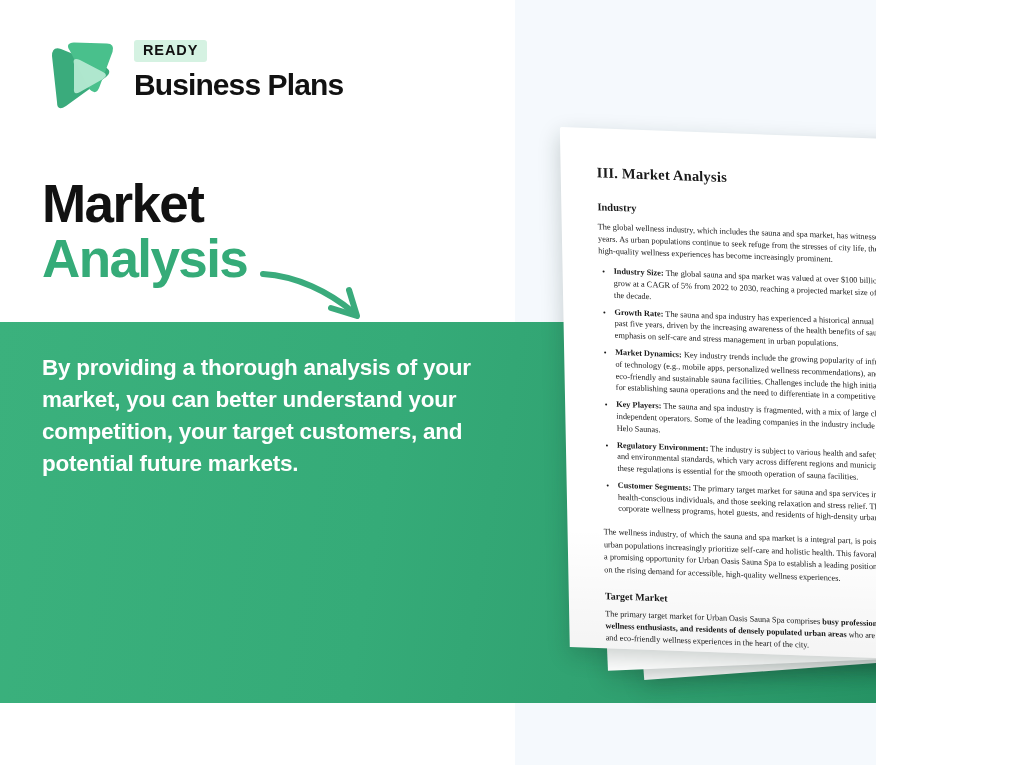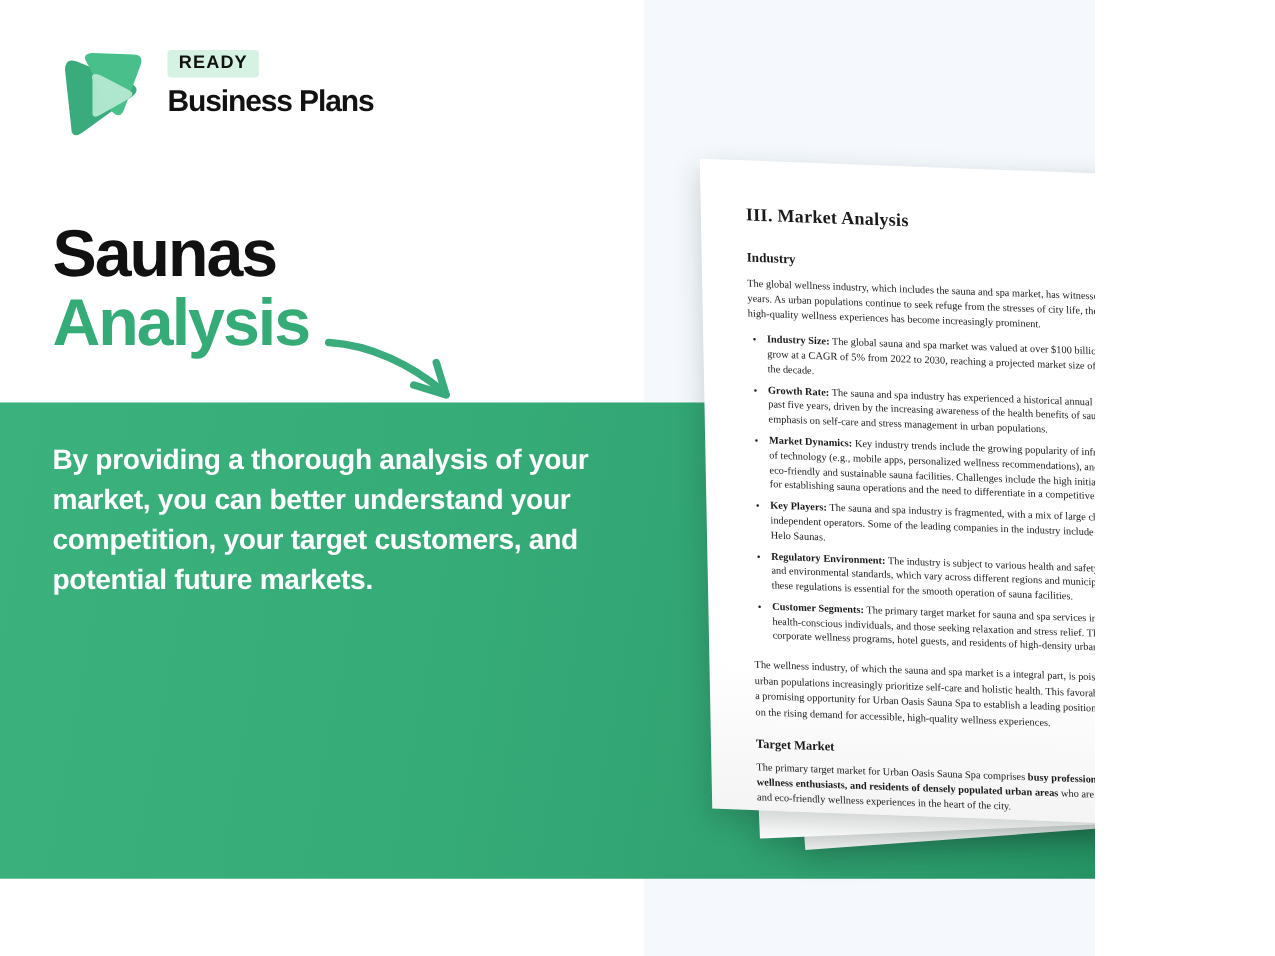--- a/index.html
+++ b/index.html
@@ -28,21 +28,21 @@
   .logo-block{position:absolute;left:42px;top:36px;width:330px;height:82px;}
   .logo-mark{position:absolute;left:0;top:2px;width:74px;height:74px;}
   .brand-text{position:absolute;left:92px;top:4px;}
   .ready-badge{
     display:inline-block;background:#d5f2e2;color:#111;
     font-size:14.5px;font-weight:700;letter-spacing:.9px;
     padding:3px 9px 4px 9px;border-radius:3px;line-height:1;
   }
   .brand-name{
     margin-top:7px;color:#121212;
-    font-size:24px;font-weight:800;letter-spacing:-0.9px;line-height:1.05;
+    font-size:30px;font-weight:800;letter-spacing:-0.9px;line-height:1.05;
   }
 
   
   .title-block{position:absolute;left:42px;top:176px;}
   .title-line1{font-size:53px;font-weight:800;color:#111111;letter-spacing:-1.6px;line-height:1.04;}
   .title-line2{font-size:53px;font-weight:800;color:#35ab78;letter-spacing:-1.6px;line-height:1.04;}
   .title-arrow{position:absolute;left:215px;top:88px;width:130px;height:62px;}
 
   
   .panel-copy{position:absolute;left:42px;top:352px;width:512px;color:#ffffff;}
@@ -125,21 +125,21 @@
         <path d="M32 26 Q30 19 38 22 L61 34 Q67 37 61 41 L38 54 Q31 58 32 50 Z" fill="#b9ead4" opacity=".92"></path>
       </svg>
     </div>
     <div class="brand-text">
       <span class="ready-badge">READY</span>
       <div class="brand-name">Business Plans</div>
     </div>
   </div>
 
   <div class="title-block">
-    <div class="title-line1">Saunas</div>
+    <div class="title-line1">Market</div>
     <div class="title-line2">Analysis</div>
     <div class="title-arrow">
       <svg viewBox="0 0 130 62" width="130" height="62">
         <path d="M6 10 C40 12, 72 28, 96 48" stroke="#3aab7c" stroke-width="6" fill="none" stroke-linecap="round"></path>
         <path d="M74 44 L100 52 L92 26" stroke="#3aab7c" stroke-width="6" fill="none" stroke-linecap="round" stroke-linejoin="round"></path>
       </svg>
     </div>
   </div>
 
   <div class="panel-copy">

